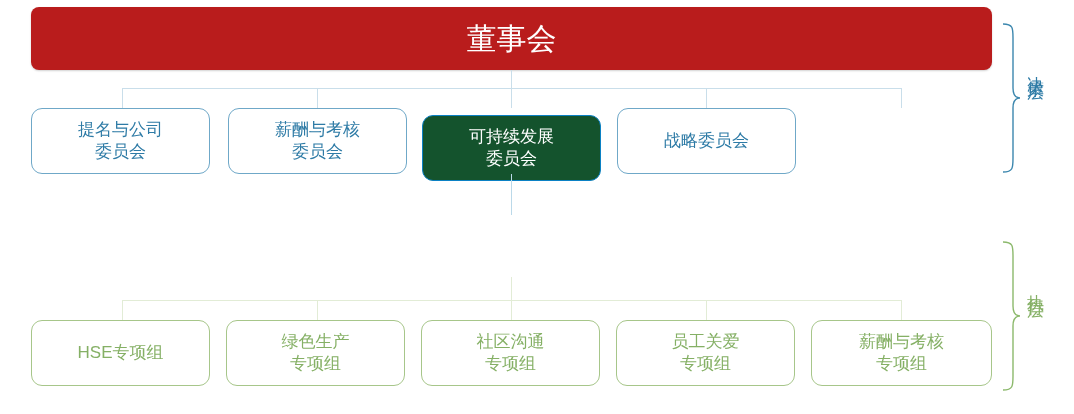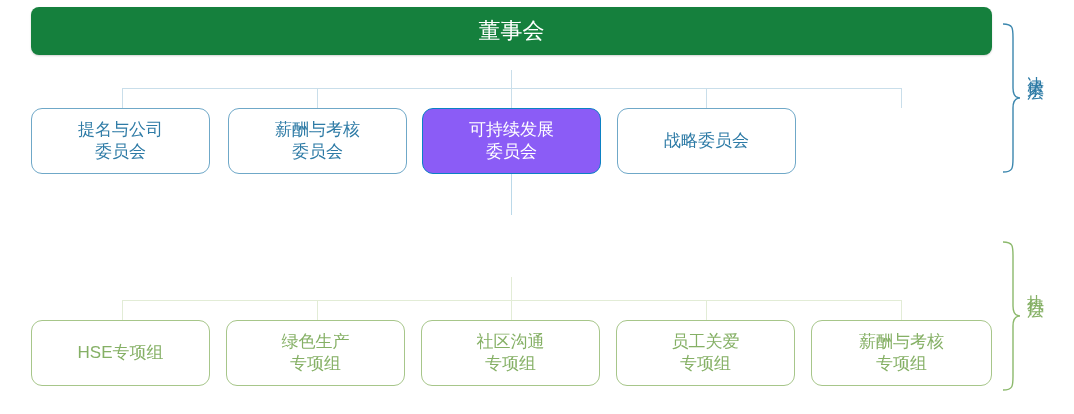--- a/index.html
+++ b/index.html
@@ -17,39 +17,40 @@
     box-sizing:border-box;
     display:flex;align-items:center;justify-content:center;
     text-align:center;
     border-radius:10px;
     line-height:1.32;
     white-space:pre-line;
   }
 
   
   .hdr-blue{
-    left:31px;top:7px;width:961px;height:48px;
-    background:#15803d;
+    left:31px;top:7px;width:961px;height:63px;
+    background:#b91c1c;
     color:#ffffff;
-    font-size:22px;
+    font-size:30px;
     border-radius:8px;
     box-shadow:0 1px 2px rgba(0,0,0,.18);
   }
   .cmt{
     top:108px;height:66px;
     background:#ffffff;
     border:1.3px solid #6FA8C8;
     color:#2E7BA6;
     font-size:17px;
     border-radius:11px;
   }
   .cmt.sel{
-    background:#8b5cf6;
+    background:#14532d;
     border-color:#0B81C4;
     color:#ffffff;
+    margin-top:7px;
   }
 
   
   .hdr-green{
     left:31px;top:214px;width:961px;height:63px;
     background:#F2F8EC;
     border:1.3px solid #A7C68A;
     color:#7AA95A;
     font-size:18px;
     border-radius:10px;

